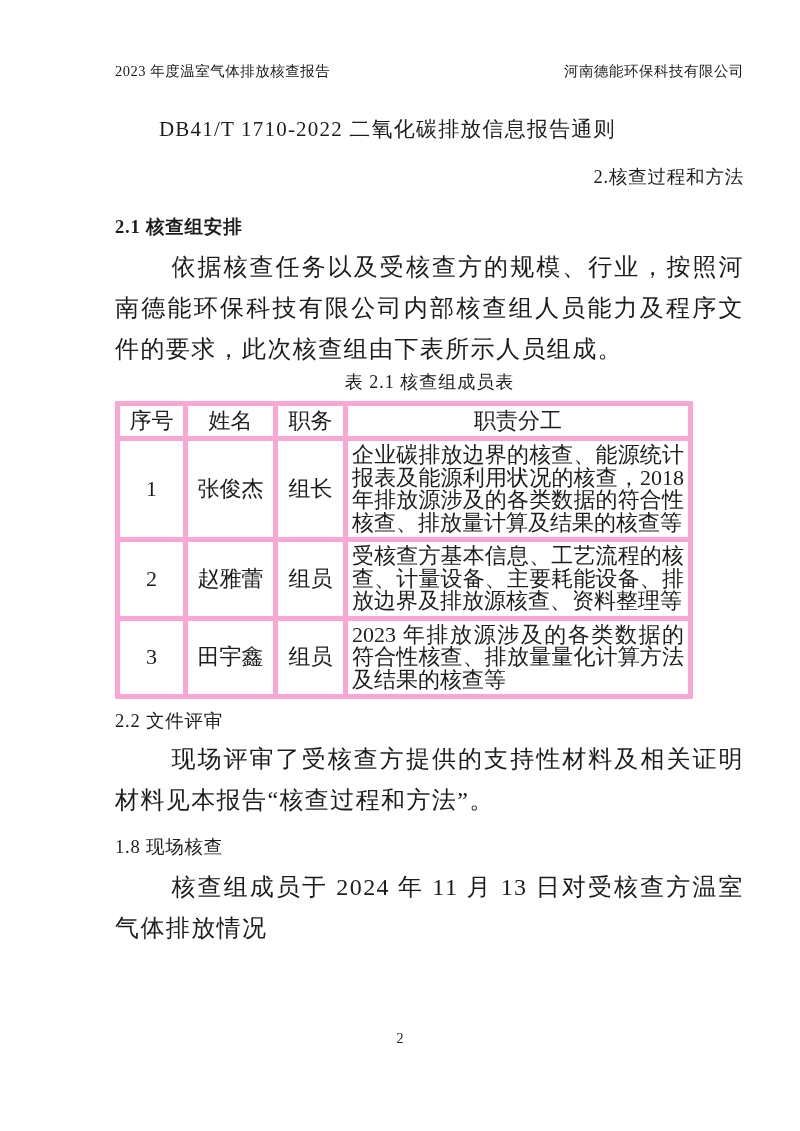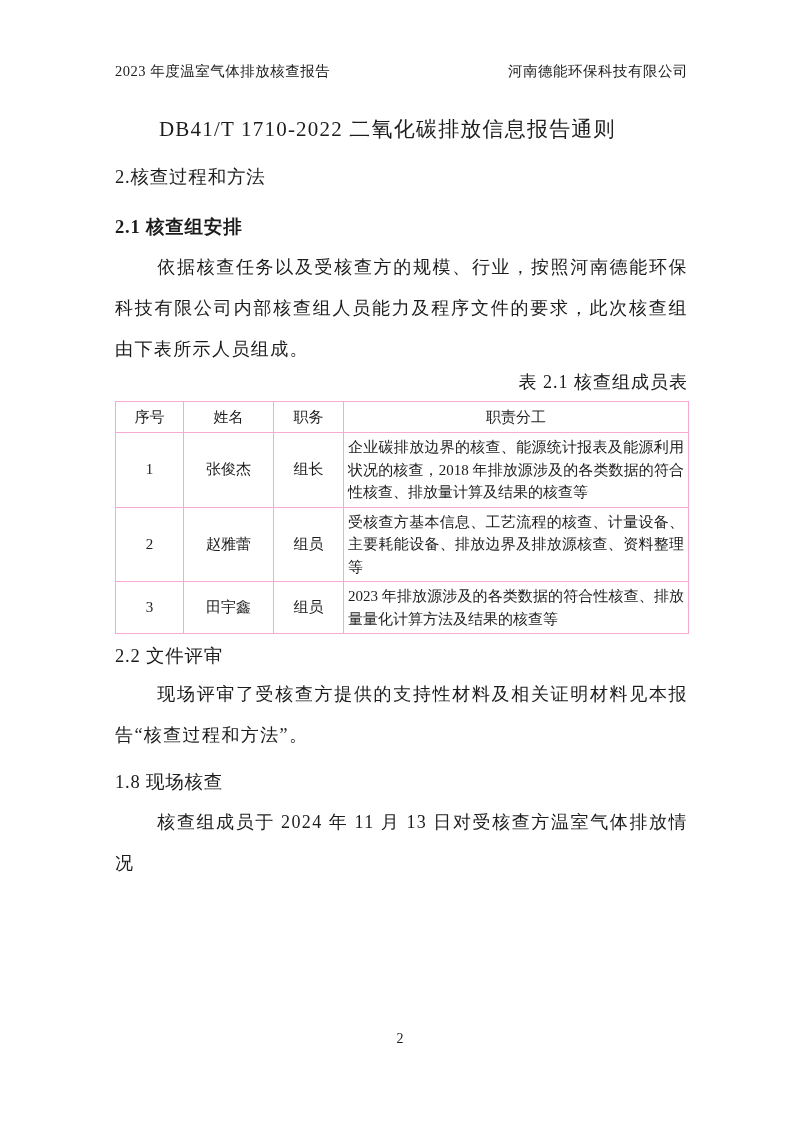--- a/index.html
+++ b/index.html
@@ -10,21 +10,21 @@
   .page {
     position: relative;
     width: 800px;
     height: 1131px;
     background: #ffffff;
     color: #1c1c1c;
     font-family: "Liberation Serif", "DejaVu Serif", serif;
     overflow: hidden;
   }
   .content {
-    padding: 62px 112px 0 115px;
+    padding: 62px 56px 0 115px;
   }
   .doc-header {
     display: flex;
     justify-content: space-between;
     align-items: baseline;
     font-size: 14.5px;
     line-height: 18px;
     letter-spacing: 0.5px;
   }
   .doc-title {
@@ -33,51 +33,51 @@
     font-size: 21px;
     line-height: 26px;
     letter-spacing: 1.2px;
     white-space: nowrap;
   }
   .sec-heading {
     font-size: 18.5px;
     line-height: 24px;
     letter-spacing: 0.8px;
   }
-  .sec-heading.s2   { margin-top: 23px; }
+  .sec-heading.s2   { margin-top: 23px; text-align: right; }
   .sec-heading.s21  { margin-top: 26px; font-weight: bold; }
   .sec-heading.s22  { margin-top: 10px; }
   .sec-heading.s23  { margin-top: 14px; }
   .para {
     margin-top: 8px;
-    font-size: 18px;
+    font-size: 24px;
     line-height: 41px;
     letter-spacing: 1.4px;
     text-align: justify;
     text-indent: 2.35em;
   }
   .para.tight { margin-top: 6px; }
   .table-caption {
     margin-top: 0;
-    text-align: right;
+    text-align: center;
     font-size: 18px;
     line-height: 24px;
     letter-spacing: 1px;
   }
   table.member-table {
     margin-top: 7px;
     width: 573px;
     border-collapse: collapse;
     border: 1.5px solid #000;
     table-layout: fixed;
   }
   .member-table th, .member-table td {
-    border: 1px solid #f9a8d4;
+    border: 5px solid #f9a8d4;
     font-weight: normal;
-    font-size: 15px;
+    font-size: 22px;
     padding: 3px 4px;
     vertical-align: middle;
   }
   .member-table th { line-height: 24px; text-align: center; }
   .col-no   { width: 68px; }
   .col-name { width: 90px; }
   .col-role { width: 70px; }
   .col-duty { width: 345px; }
   .cell-center { text-align: center; }
   .cell-duty {

